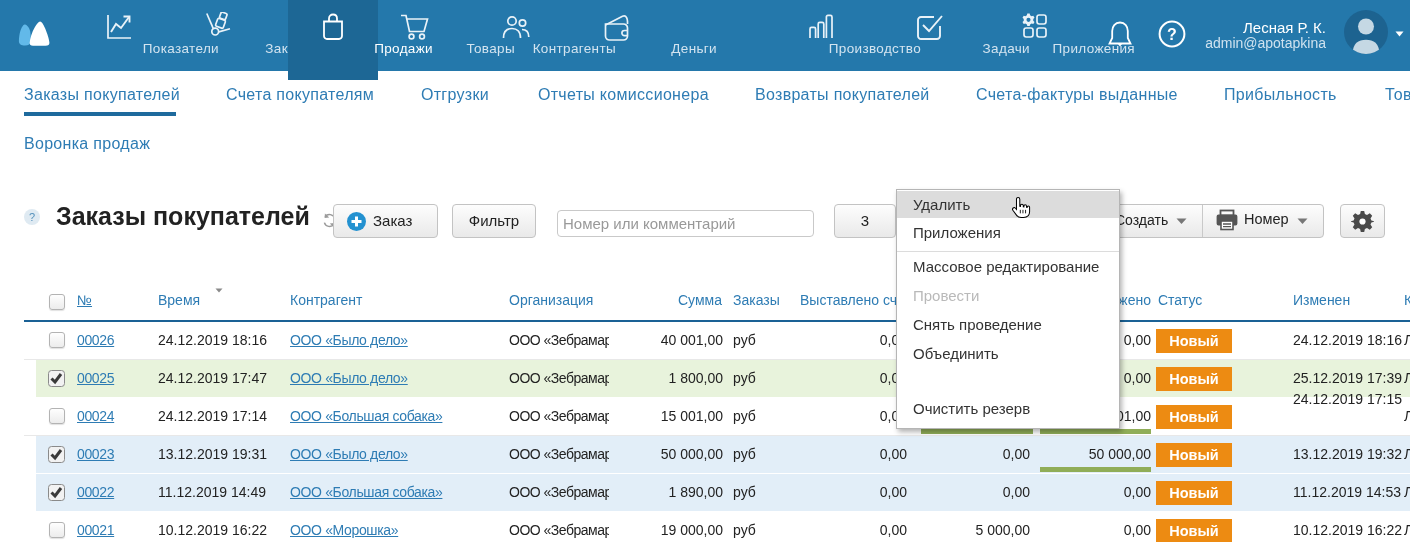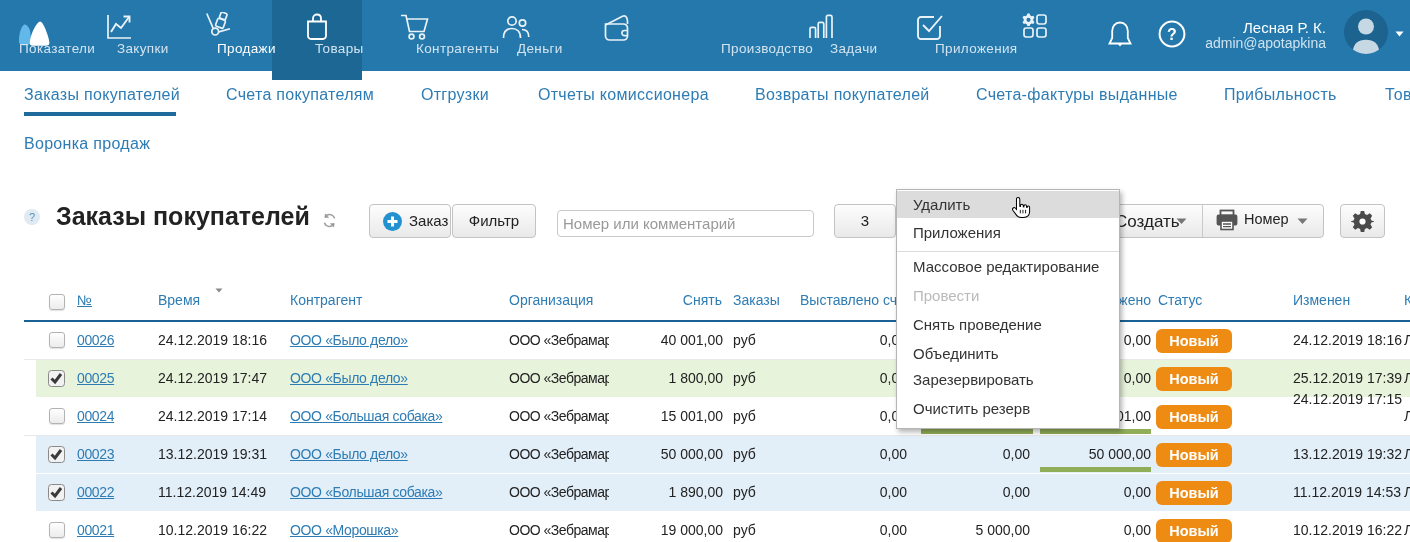--- a/index.html
+++ b/index.html
@@ -2,38 +2,38 @@
 <html><head>
 <meta charset="utf-8">
 <style>
 * { margin:0; padding:0; box-sizing:border-box; }
 html,body { width:1410px; height:542px; overflow:hidden; background:#fff;
   font-family:"Liberation Sans", sans-serif; }
 #page { position:relative; width:1410px; height:542px; overflow:hidden; }
 .abs { position:absolute; }
 
 #nav { position:absolute; left:0; top:0; width:1410px; height:71px; background:#2478ab; }
-.navitem { position:absolute; top:0; height:80px; text-align:left; color:#d3e4f0; }
+.navitem { position:absolute; top:0; height:80px; text-align:right; color:#d3e4f0; }
 .navitem .ic { position:absolute; left:50%; transform:translateX(-50%); top:12px; }
 .navitem .lb { position:absolute; width:200px; left:50%; transform:translateX(-50%); top:41px; font-size:13.5px; white-space:nowrap; letter-spacing:0.35px; }
 .navactive { background:#1d6795; color:#fff; }
 
 .tab { position:absolute; font-size:16px; color:#2e7cb4; white-space:nowrap; letter-spacing:0.3px; }
 
 .btn { position:absolute; height:34px; background:linear-gradient(#fdfdfd,#e9e9e9);
   border:1px solid #c3c3c3; border-radius:4px; color:#222; font-size:15px; }
 .inp { position:absolute; border:1px solid #c9c9c9; border-radius:4px; background:#fff; }
 
 .hdr { position:absolute; color:#2e7cb4; font-size:14px; white-space:nowrap; }
 .cell { position:absolute; color:#222; font-size:14px; white-space:nowrap; }
 .num { text-align:right; }
 .lnk { color:#2e7cb4; text-decoration:underline; letter-spacing:-0.35px; }
 .cb { position:absolute; width:16px; height:16px; border:1px solid #b3b3b3; box-shadow:0 1px 1px rgba(0,0,0,0.12); border-radius:3px;
   background:linear-gradient(#fefefe,#ececec); }
-.badge { position:absolute; width:76px; height:24px; background:#ed8b12; border-radius:6px;
+.badge { position:absolute; width:76px; height:24px; background:#ed8b12; border-radius:0;
   color:#fff; font-size:14.5px; font-weight:bold; text-align:center; line-height:24px; }
 .gbar { position:absolute; height:5px; background:#90ad58; }
 
 #menu { position:absolute; left:896px; top:189px; width:224px; height:240px; background:#fff;
   border:1px solid #b5b5b5; box-shadow:2px 3px 5px rgba(0,0,0,0.3); z-index:50; }
 .mi { position:absolute; left:0; width:222px; height:27px; line-height:27px; padding-left:16px;
   font-size:15px; color:#333; white-space:nowrap; }
 </style>
 </head>
 <body>
@@ -57,21 +57,21 @@
         <path d="M4.8 1.5 L11.4 16.8"></path>
         <circle cx="13.2" cy="19.6" r="3.4"></circle>
         <path d="M16.8 19.9 L28 16.7"></path>
         <g transform="rotate(20 19 9)">
           <rect x="16.2" y="0.2" width="6.4" height="6.4" rx="1.4"></rect>
           <rect x="15.2" y="7.1" width="8.2" height="8.4" rx="1.4"></rect>
         </g>
       </svg>
       <div class="lb">Закупки</div>
     </div>
-    <div class="navitem navactive" style="left:272px;width:90px">
+    <div class="navitem navactive" style="left:288px;width:90px">
       <svg class="ic" width="30" height="30" viewBox="0 0 30 30" fill="none" stroke="#ffffff" stroke-width="1.8">
         <path d="M6 9.5 L24 9.5 L24 24 C24 25.6 22.6 27 21 27 L9 27 C7.4 27 6 25.6 6 24 Z"></path>
         <path d="M11 9 L11 6.5 C11 4 12.7 2.5 15 2.5 C17.3 2.5 19 4 19 6.5 L19 9"></path>
       </svg>
       <div class="lb">Продажи</div>
     </div>
     <div class="navitem" style="left:355px;width:120px">
       <svg class="ic" width="32" height="30" viewBox="0 0 32 30" fill="none" stroke="#e9f2f8" stroke-width="1.7">
         <path d="M2 3.5 L7 3.5 L10.5 19.5 L25 19.5 L28.5 7 L8 7"></path>
         <circle cx="12.5" cy="24.5" r="2.4"></circle>
@@ -164,32 +164,32 @@
   </div>
   <div id="toolbar">
     <div class="abs" style="left:24px;top:209px;width:16px;height:16px;border-radius:50%;background:#dfeaf2;color:#5591bb;font-size:11px;text-align:center;line-height:16px">?</div>
     <div class="abs" style="left:56px;top:201.5px;font-size:25px;font-weight:bold;color:#222">Заказы покупателей</div>
     <svg class="abs" style="left:322px;top:213px" width="15" height="15" viewBox="0 0 15 15">
       <path d="M12.6 5.4 A5.4 5.4 0 0 0 3.1 3.7" fill="none" stroke="#9a9a9a" stroke-width="1.5"></path>
       <path d="M2.9 0.5 L2.6 5.1 L7.2 4.6 Z" fill="#9a9a9a"></path>
       <path d="M2.4 9.6 A5.4 5.4 0 0 0 11.9 11.3" fill="none" stroke="#9a9a9a" stroke-width="1.5"></path>
       <path d="M12.1 14.5 L12.4 9.9 L7.8 10.4 Z" fill="#9a9a9a"></path>
     </svg>
-    <div class="btn" style="left:369px;top:204px;width:82px;padding-left:12px;">
+    <div class="btn" style="left:333px;top:204px;width:105px;padding-left:12px;">
       <svg class="abs" style="left:13px;top:7px" width="19" height="19" viewBox="0 0 19 19">
         <circle cx="9.5" cy="9.5" r="9.5" fill="#2391d0"></circle>
         <path d="M9.5 4.5 L9.5 14.5 M4.5 9.5 L14.5 9.5" stroke="#fff" stroke-width="3"></path>
       </svg>
       <span class="abs" style="left:39px;top:7px">Заказ</span>
     </div>
     <div class="btn" style="left:452px;top:204px;width:84px;text-align:center;line-height:32px">Фильтр</div>
     <div class="inp" style="left:557px;top:210px;width:257px;height:27px;color:#999;font-size:15px;line-height:25px;padding-left:5px">Номер или комментарий</div>
     <div class="btn" style="left:834px;top:204px;width:62px;text-align:center;line-height:32px">3</div>
     <div class="btn" style="left:1085px;top:204px;width:239px;"></div>
-    <div class="abs" style="left:1115px;top:211.5px;font-size:17px;color:#222">Создать</div>
+    <div class="abs" style="left:1115px;top:211.5px;font-size:14px;color:#222">Создать</div>
     <svg class="abs" style="left:1176px;top:218px" width="11" height="7" viewBox="0 0 11 7">
         <path d="M0.5 0.5 L5.5 6 L10.5 0.5 Z" fill="#777"></path>
       </svg>
     <div class="abs" style="left:1202px;top:205px;width:1px;height:32px;background:#c9c9c9"></div>
     <svg class="abs" style="left:1215px;top:208px" width="24" height="24" viewBox="0 0 24 24" fill="none" stroke="#555" stroke-width="1.8">
       <rect x="5.5" y="2.5" width="13" height="5"></rect>
       <rect x="2.5" y="7.5" width="19" height="9" rx="1" fill="#555"></rect>
       <rect x="6" y="13" width="12" height="8.5" fill="#fff" stroke="#555" stroke-width="1.6"></rect>
       <path d="M8 16 L16 16 M8 18.7 L16 18.7" stroke-width="1.3"></path>
     </svg>
@@ -206,21 +206,21 @@
   <div id="table">
 
     <div class="cb" style="left:49px;top:294px"></div>
     <div class="hdr" style="left:77px;top:291.5px;text-decoration:underline">№</div>
     <div class="hdr" style="left:158px;top:291.5px">Время</div>
     <svg class="abs" style="left:215px;top:288px" width="8" height="5" viewBox="0 0 8 5">
         <path d="M0.5 0.5 L4 4.5 L7.5 0.5 Z" fill="#8a8a8a"></path>
       </svg>
     <div class="hdr" style="left:290px;top:291.5px">Контрагент</div>
     <div class="hdr" style="left:509px;top:291.5px">Организация</div>
-    <div class="hdr num" style="left:600px;top:291.5px;width:122px">Снять</div>
+    <div class="hdr num" style="left:600px;top:291.5px;width:122px">Сумма</div>
     <div class="hdr" style="left:733px;top:291.5px">Заказы</div>
     <div class="hdr" style="left:800px;top:291.5px">Выставлено счетов</div>
     <div class="hdr num" style="left:930px;top:291.5px;width:100px">Оплачено</div>
     <div class="hdr num" style="left:1051px;top:291.5px;width:100px">Отгружено</div>
     <div class="hdr" style="left:1158px;top:291.5px">Статус</div>
     <div class="hdr" style="left:1293px;top:291.5px">Изменен</div>
     <div class="hdr" style="left:1404px;top:291.5px">Кем изменен</div>
     <div class="abs" style="left:24px;top:320px;width:1386px;height:2px;background:#1a6195"></div>
 
     <div id="rows">
@@ -323,20 +323,19 @@
     </div>
   </div>
   <div id="menu">
     <div class="mi" style="top:1px;height:27px;background:#dcdcdc">Удалить</div>
     <div class="mi" style="top:29px">Приложения</div>
     <div class="abs" style="left:0;top:61px;width:222px;height:1px;background:#dcdcdc"></div>
     <div class="mi" style="top:63px">Массовое редактирование</div>
     <div class="mi" style="top:92px;color:#b9b9b9">Провести</div>
     <div class="mi" style="top:121px">Снять проведение</div>
     <div class="mi" style="top:150px">Объединить</div>
-    <div class="mi" style="top:176px">Зарезервировать</div>
     <div class="mi" style="top:205px">Очистить резерв</div>
   </div>
   <svg class="abs" style="left:1010px;top:195px;z-index:60" width="21" height="26" viewBox="0 0 24 27">
     <path d="M9.3 1.4 C10.4 1.4 11.2 2.2 11.2 3.4 L11.2 11.5 L12 11.6 L12 10.8 C12 9.8 12.7 9.1 13.6 9.1 C14.5 9.1 15.2 9.8 15.2 10.8 L15.2 12.1 L15.9 12.2 L15.9 11.5 C15.9 10.6 16.6 9.9 17.4 9.9 C18.2 9.9 18.9 10.6 18.9 11.5 L18.9 12.8 L19.6 12.9 L19.6 12.5 C19.6 11.7 20.2 11.1 21 11.1 C21.8 11.1 22.4 11.7 22.4 12.5 L22.4 17.6 C22.4 21.8 19.8 24.4 15.5 24.4 L12.7 24.4 C10.4 24.4 8.9 23.6 7.6 21.9 L3.3 16.1 C2.7 15.2 2.8 14.2 3.6 13.5 C4.4 12.9 5.5 13 6.2 13.8 L7.4 15.1 L7.4 3.4 C7.4 2.2 8.2 1.4 9.3 1.4 Z" fill="#fff" stroke="#000" stroke-width="1.15"></path>
     <path d="M11.8 15.6 L11.8 19.6 M14.8 15.6 L14.8 19.6 M17.8 15.6 L17.8 19.6" stroke="#000" stroke-width="1" fill="none"></path>
   </svg>
 </div>
 
 </body></html>

